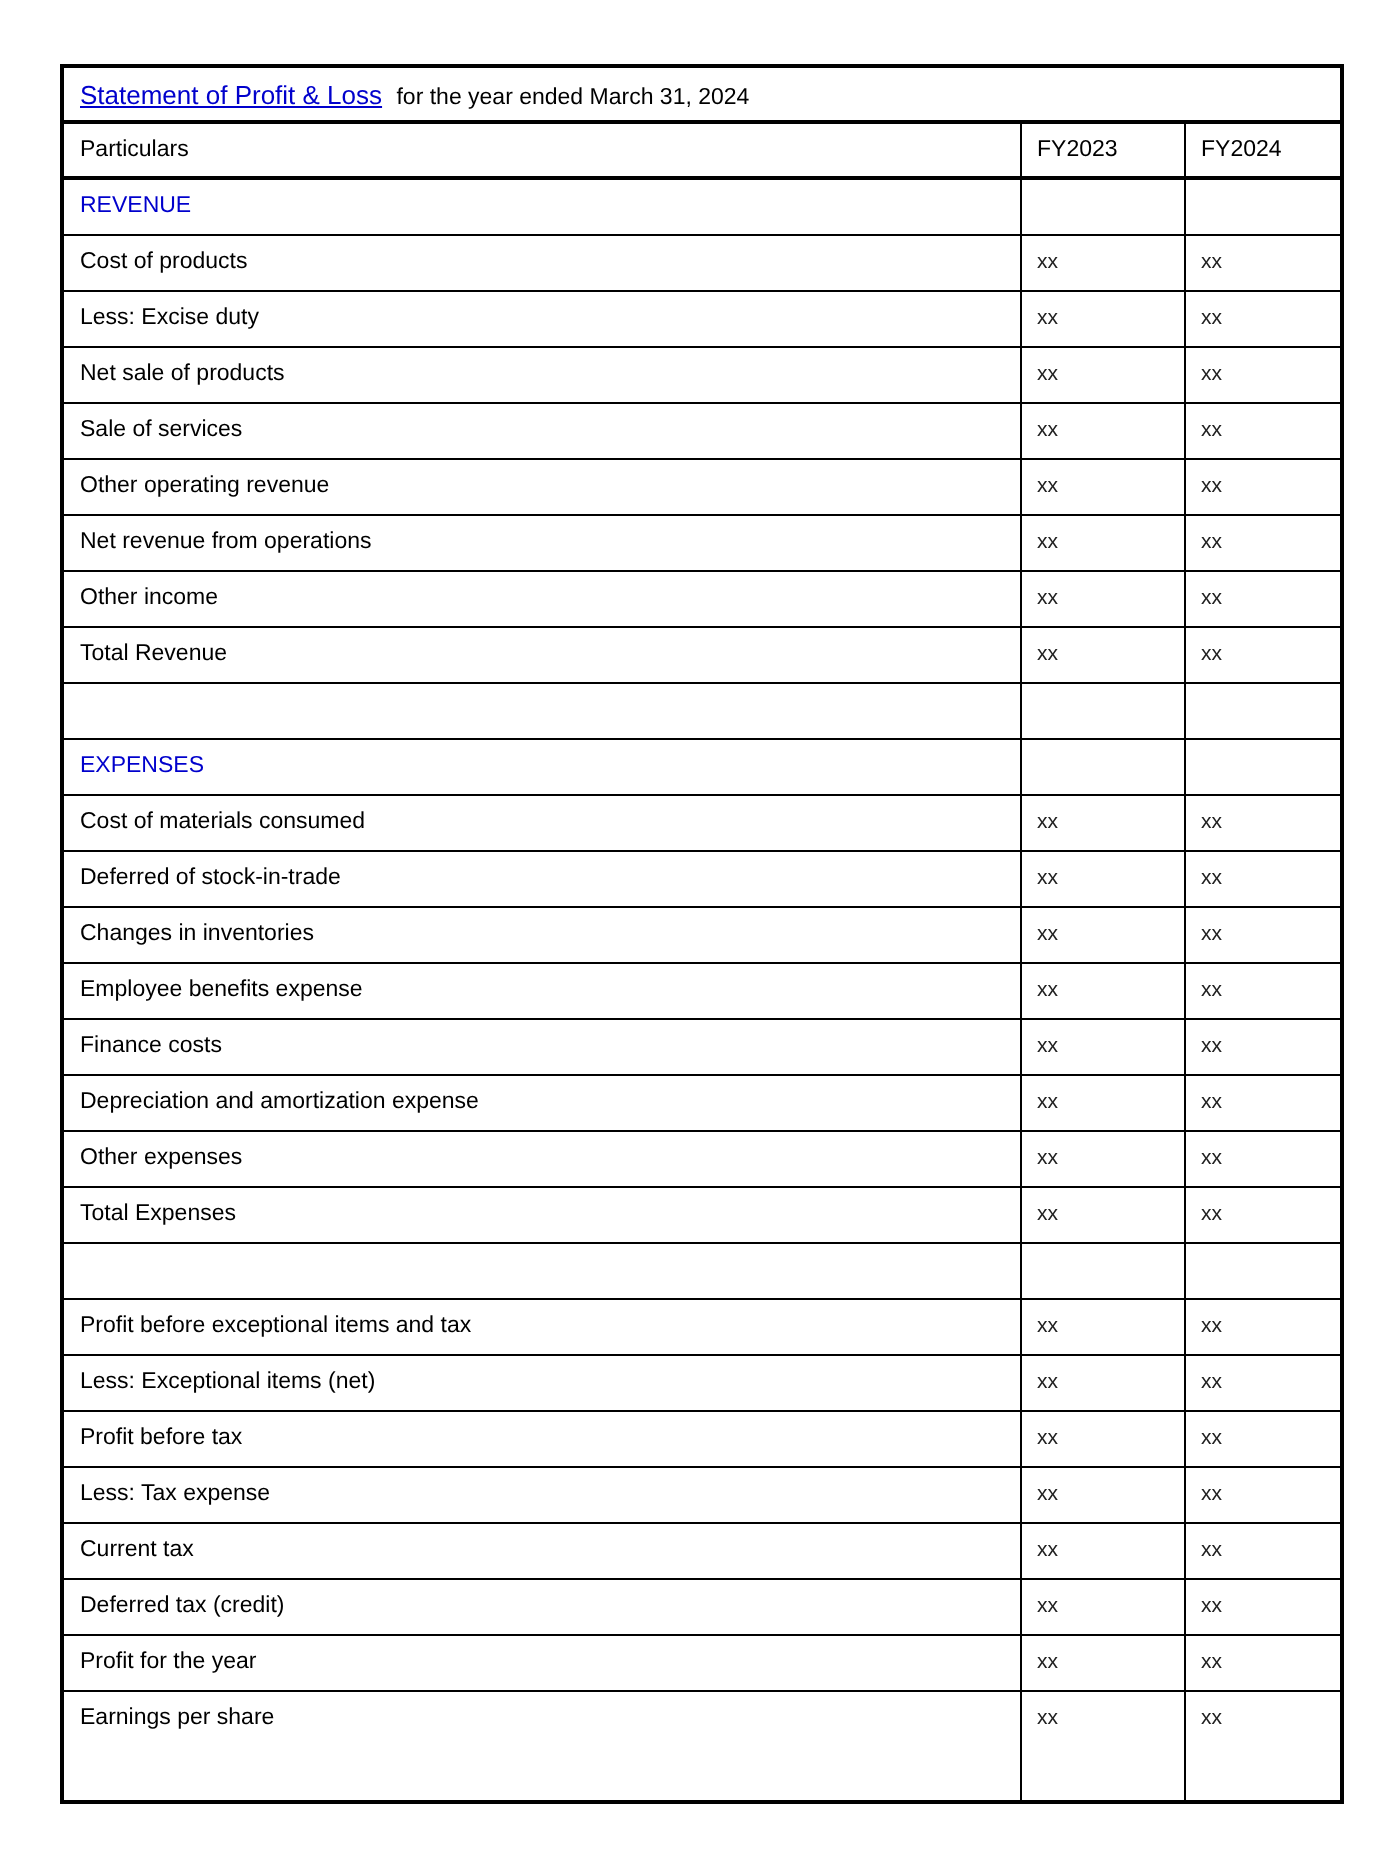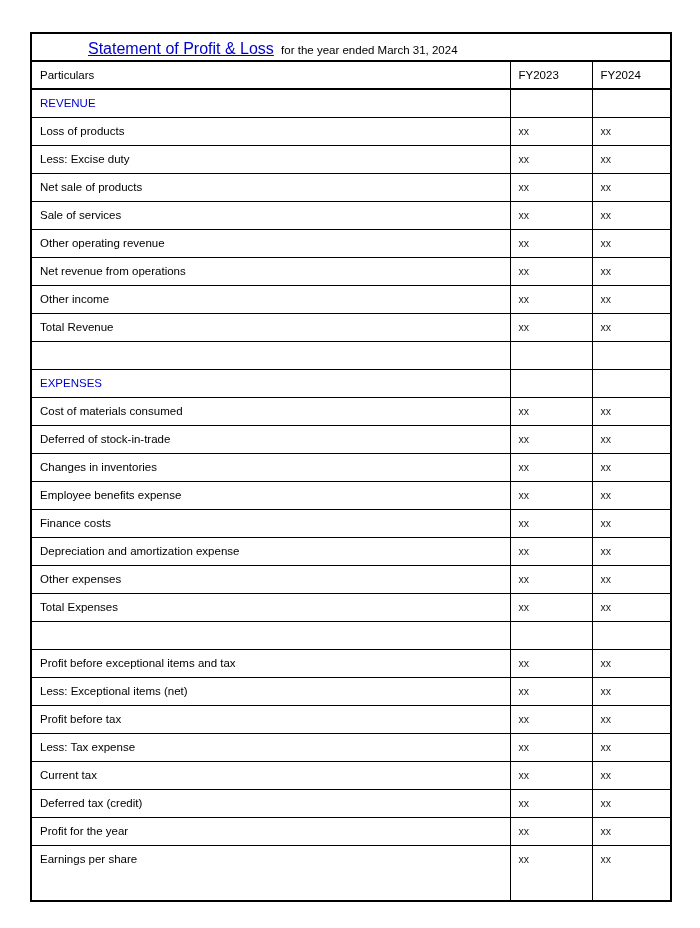--- a/index.html
+++ b/index.html
@@ -36,22 +36,21 @@
   }
   tr.title-row td {
     height:26px;
     padding-top:6px;
     border-bottom:2px solid #000000;
   }
   .title-link {
     color:#0000CC;
     text-decoration:underline;
     cursor:pointer;
-    font-size:16px;
-    margin-left:48px;
+    font-size:13px;
   }
   .title-suffix { margin-left:4px; }
   tr.header-row td {
     height:27px;
     border-bottom:2px solid #000000;
   }
   td.value-col { }
   tbody tr { height:28px; }
   tbody tr.tall { height:56px;border-radius:25px; }
   tbody td.value-cell {
@@ -84,21 +83,21 @@
       <td class="value-col">FY2024</td>
     </tr>
     </tbody>
       <tbody id="rows">
         <tr class="section">
           <td class="label-cell">REVENUE</td>
           <td class="value-cell"></td>
           <td class="value-cell"></td>
         </tr>
         <tr>
-          <td class="label-cell">Loss of products</td>
+          <td class="label-cell">Cost of products</td>
           <td class="value-cell">xx</td>
           <td class="value-cell">xx</td>
         </tr>
         <tr>
           <td class="label-cell">Less: Excise duty</td>
           <td class="value-cell">xx</td>
           <td class="value-cell">xx</td>
         </tr>
         <tr>
           <td class="label-cell">Net sale of products</td>

